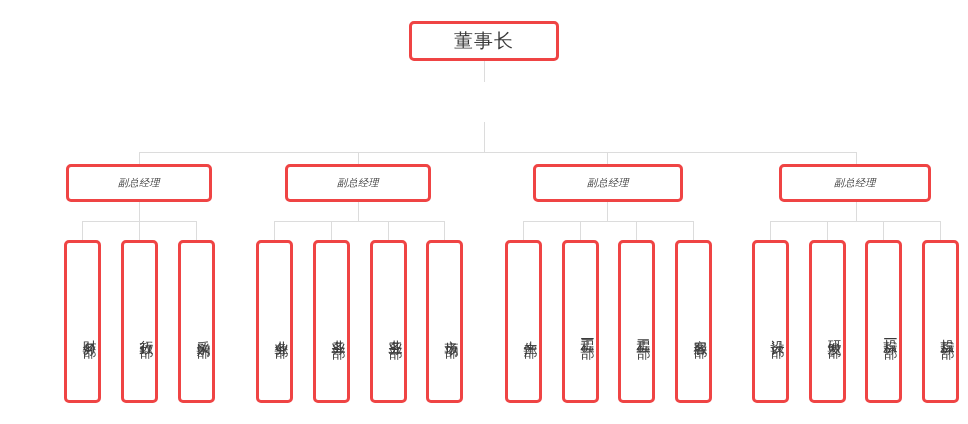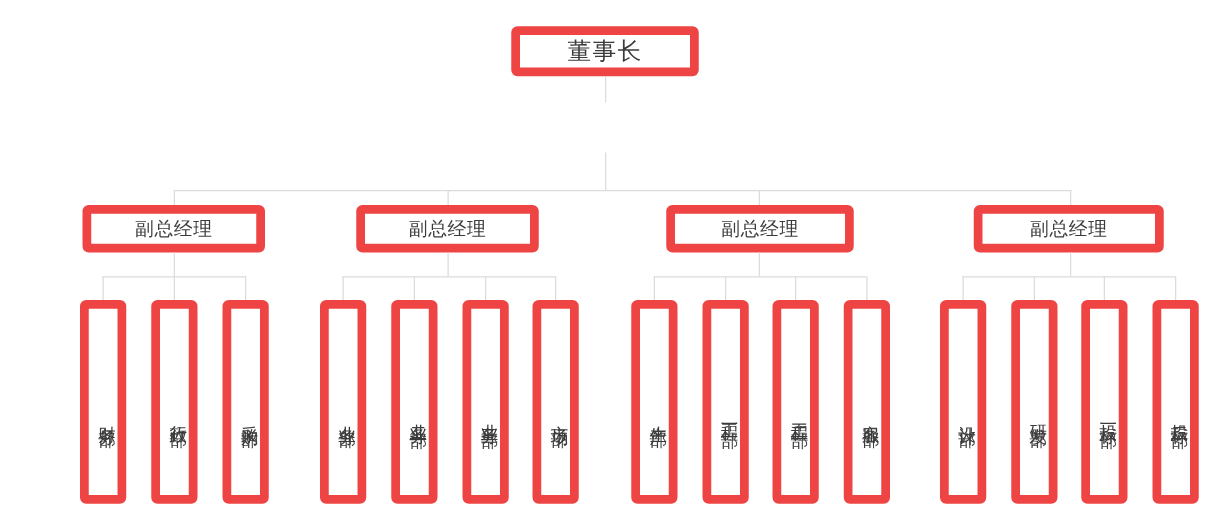--- a/index.html
+++ b/index.html
@@ -18,37 +18,38 @@
   #org-chart {
     position: relative;
     width: 968px;
     height: 424px;
   }
 
   
   .node {
     position: absolute;
     box-sizing: border-box;
-    border: 7px solid #ef4444;
+    border: 3px solid #ef4444;
     border-radius: 5px;
     background: #ffffff;
     display: flex;
     align-items: center;
     justify-content: center;
     color: #3b3b3b;
   }
 
   .node-top {
     font-size: 19px;
     letter-spacing: 1px;
   }
 
   .node-mid {
-    font-size: 15px;
+    font-size: 10px;
     letter-spacing: 0.5px;
+    font-style: italic;
   }
 
   
   .node-leaf {
     writing-mode: vertical-rl;
     text-orientation: upright;
     align-items: flex-start;
     justify-content: center;
     padding-top: 20px;
     font-size: 14px;

